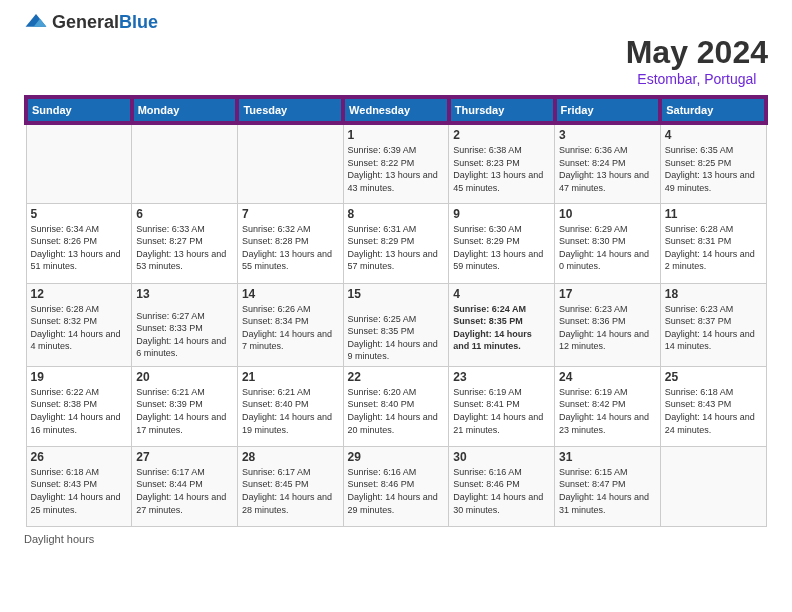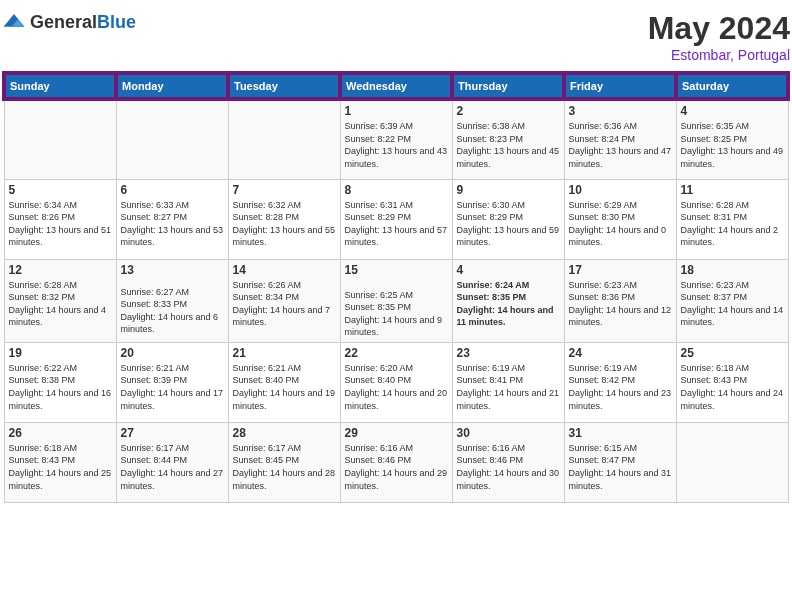--- a/index.html
+++ b/index.html
@@ -6,39 +6,40 @@
     body {
       width: 792px;
       height: 612px;
       font-family: Arial, sans-serif;
       background: #fff;
       overflow: hidden;
     }
     .page {
       width: 792px;
       height: 532px;
-      padding: 10px 2px;
+      padding: 10px 24px;
     }
     .header {
       display: flex;
       justify-content: space-between;
       align-items: flex-start;
       margin-bottom: 8px;
     }
     .logo {
       display: flex;
       align-items: center;
       gap: 4px;
     }
     .logo-icon {
       width: 24px;
       height: 24px;
     }
     .title-block {
-      text-align: right;
+      text-align: center;
+      margin-top: 24px;
     }
     .month-title {
       font-size: 32px;
       font-weight: bold;
       color: #333;
     }
     .location {
       font-size: 14px;
       color: #6d28d9;
     }
@@ -317,13 +318,16 @@
             <span class="day-num">31</span>
             <div class="day-info" style="white-space: pre-line;">Sunrise: 6:15 AM
 Sunset: 8:47 PM
 Daylight: 14 hours and 31 minutes.</div>
           </td>
           <td></td>
         </tr>
       </tbody>
   </table>
 
+  <div class="footer">
+    <span>Daylight hours</span>
+  </div>
 </div>
 
 </body></html>

